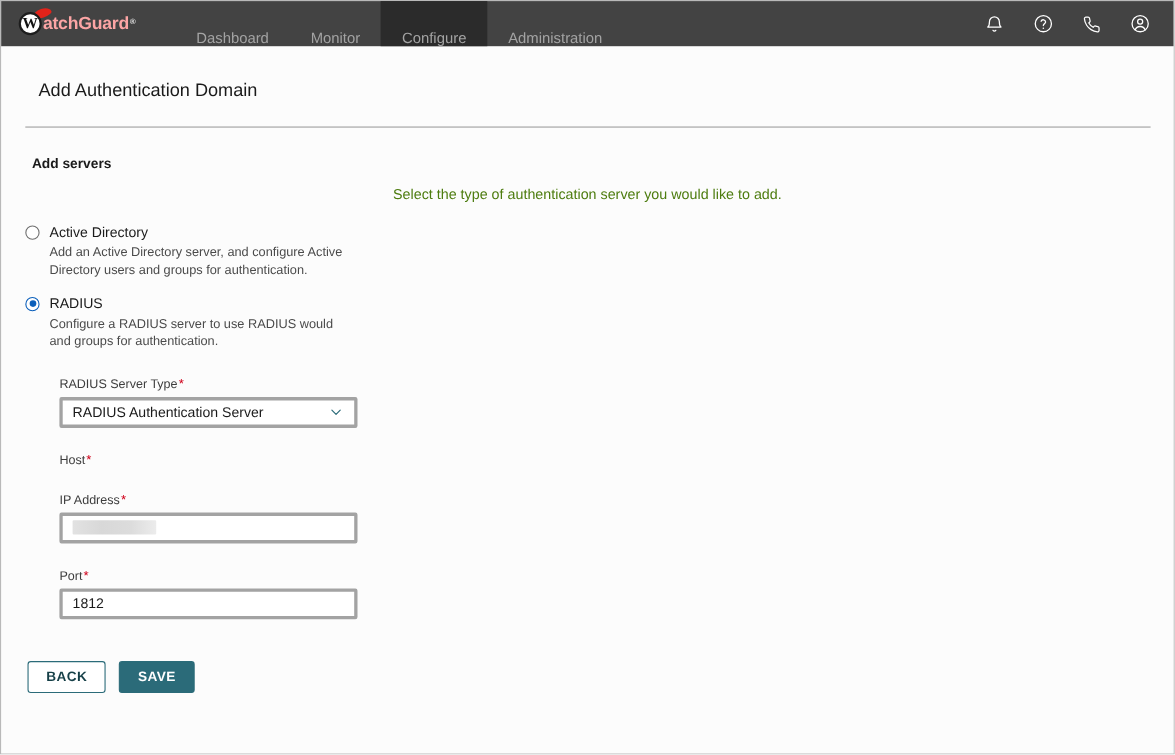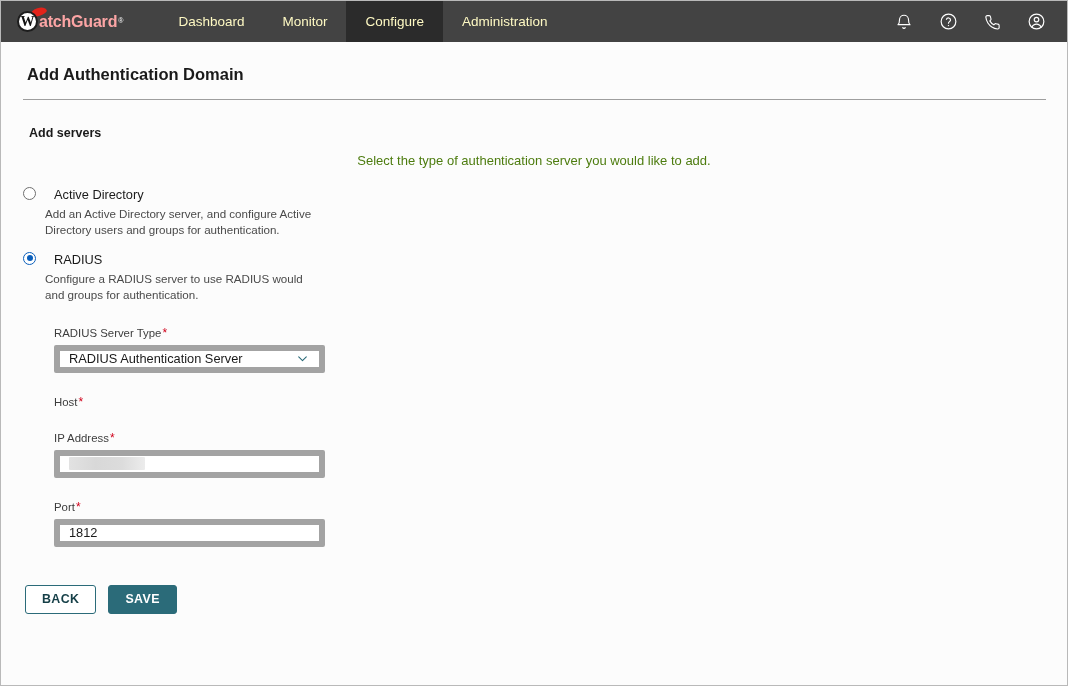--- a/index.html
+++ b/index.html
@@ -85,23 +85,23 @@
     margin-left: 1px;
   }
 
   .nav-tabs {
     display: flex;
     align-items: stretch;
     margin-left: 22px;
   }
   .nav-tab {
     display: flex;
-    align-items: center;
+    align-items: flex-end;
     padding: 0 19px;
-    color: #fef9c3;
+    color: #a3a3a3;
     font-size: 13.5px;
     cursor: pointer;
     white-space: nowrap;
   }
   .nav-tab.active {
     background: #2b2b2b;
   }
 
   .topbar-actions {
     margin-left: auto;
@@ -121,22 +121,22 @@
   .topbar-icon svg { display: block; }
 
   
   .content {
     padding: 0 22px;
   }
   .page-title {
     font-size: 16.5px;
     color: #1a1a1a;
     padding: 19px 0 11px 0;
-    font-weight: bold;
-    margin: 4px;
+    font-weight: normal;
+    margin: 12px;
   }
   .title-rule {
     height: 1px;
     background: #9e9e9e;
     width: 1023px;
     margin-bottom: 26px;
   }
 
   .section-heading {
     font-size: 12.5px;
@@ -148,23 +148,22 @@
     font-size: 13px;
     color: #4d7c0f;
     margin: 0 0 19px 0;
     text-align: center;
   }
 
   
   .radio-option { margin-bottom: 13px; }
   .radio-row {
     display: flex;
-    align-items: flex-start;
-    cursor: pointer;
-    gap: 9px;
+    align-items: flex-end;
+    cursor: pointer;
   }
   .radio-mark {
     width: 13px;
     height: 13px;
     border-radius: 50%;
     border: 1.5px solid #6f6f6f;
     box-sizing: border-box;
     background: #ffffff;
     flex: 0 0 auto;
     position: relative;
@@ -212,21 +211,21 @@
   .req {
     color: #d0021b;
     font-size: 12px;
     margin-left: 1px;
   }
   .control {
     position: relative;
     width: 271px;
     height: 28px;
     box-sizing: border-box;
-    border: 6px solid #a3a3a3;
+    border: 3px solid #a3a3a3;
     background: #ffffff;
     border-radius: 2px;
     display: flex;
     align-items: center;
   }
   .control-value {
     font-size: 12.8px;
     color: #1a1a1a;
     padding-left: 9px;
     flex: 1 1 auto;

